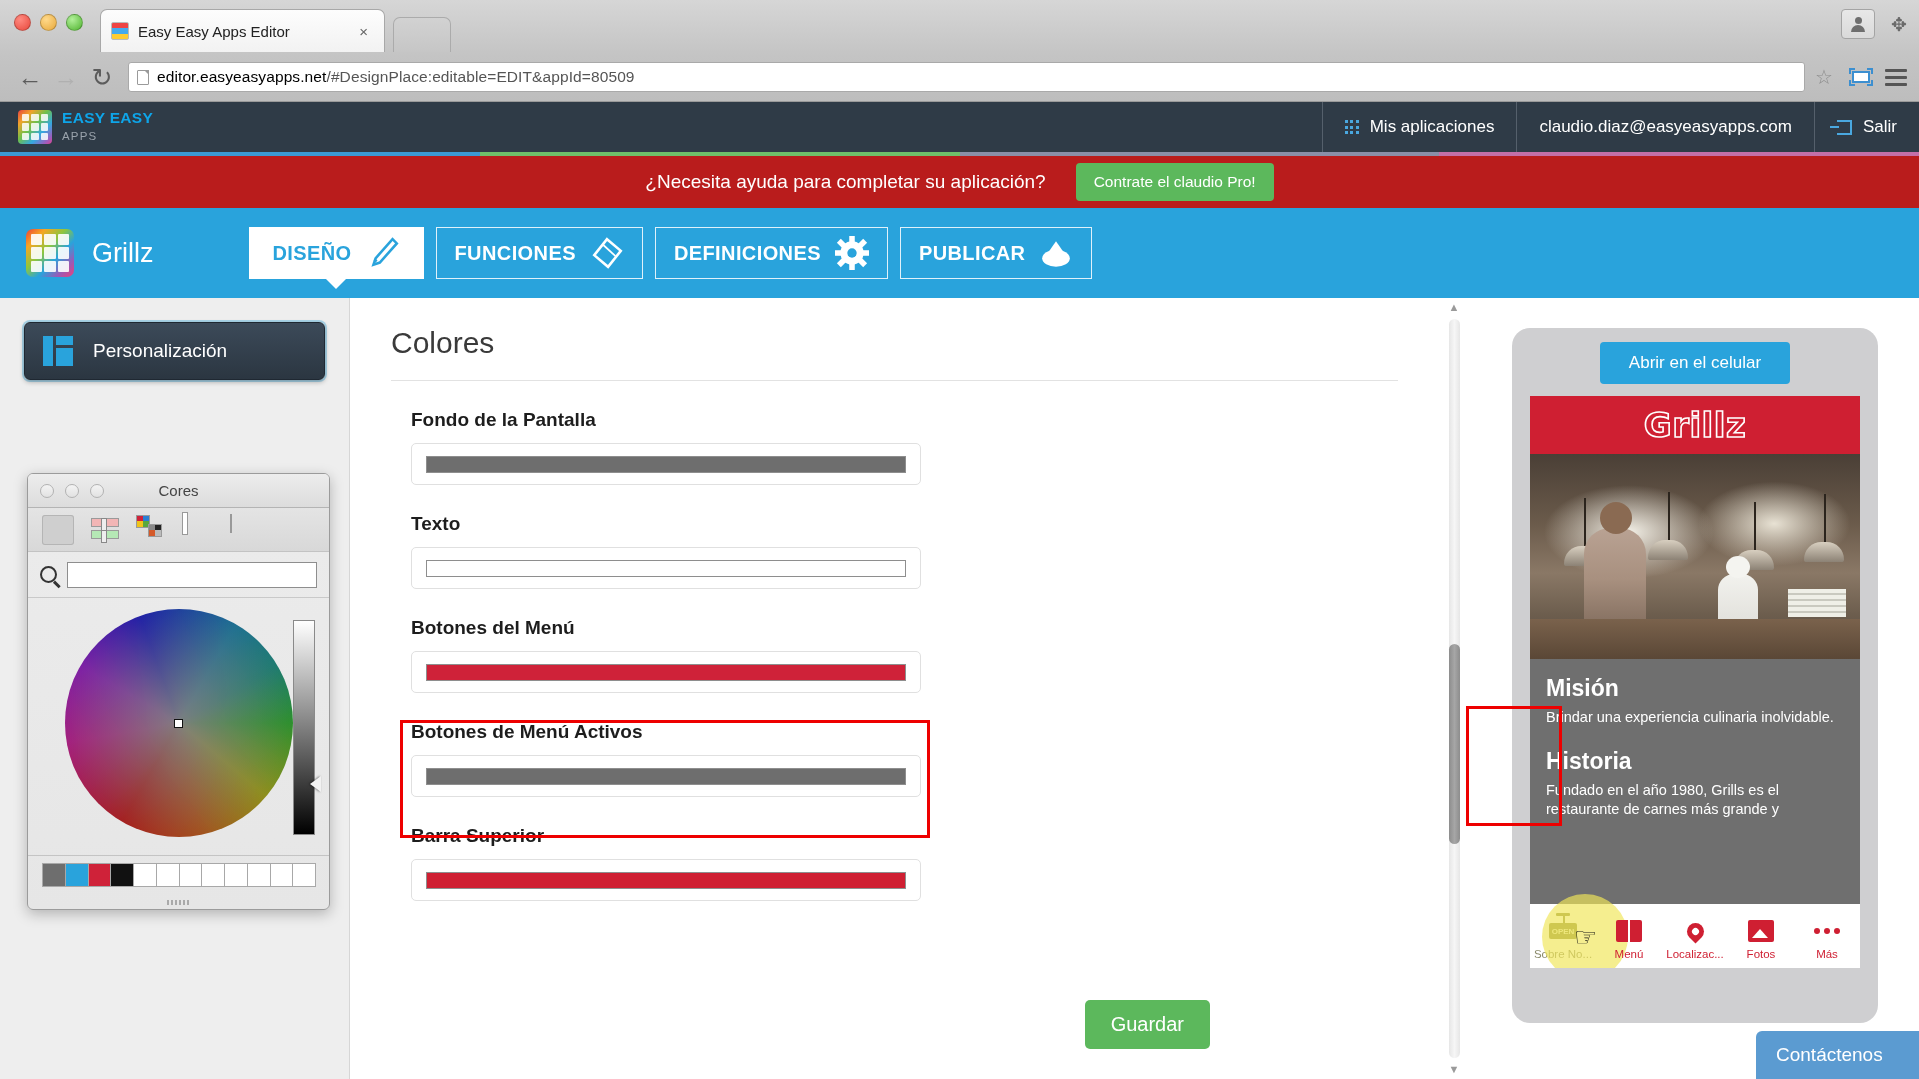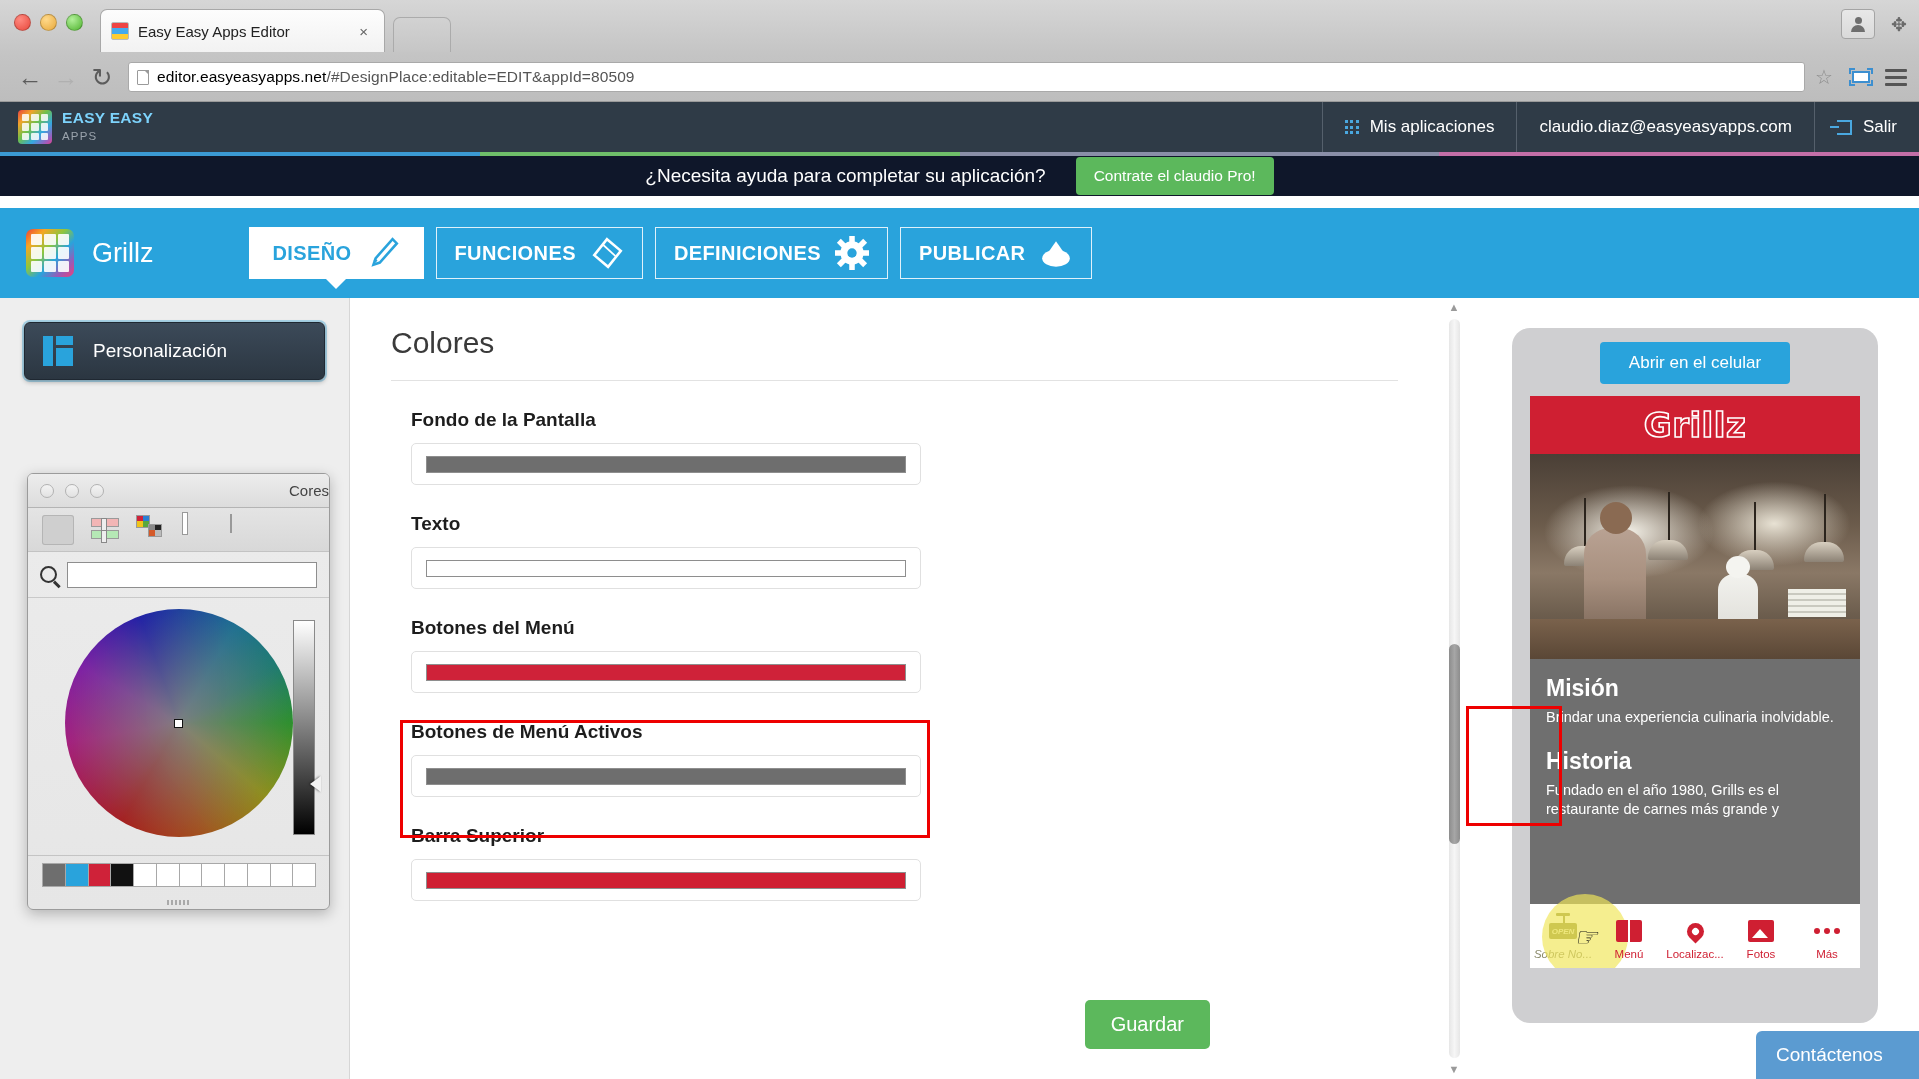--- a/index.html
+++ b/index.html
@@ -114,21 +114,21 @@
   }
   .brand { display: flex; align-items: center; margin-left: 18px; }
   .brand-mark {
     width: 34px; height: 34px; border-radius: 4px; position: relative;
     background: linear-gradient(135deg,#e8413f 0%, #f0a32c 22%, #6fc04a 45%, #34a8e0 68%, #9b5fc0 88%, #e0438f 100%);
     display: grid; grid-template-columns: repeat(3,1fr); grid-template-rows: repeat(3,1fr);
     gap: 2px; padding: 4px;
   }
   .brand-mark i { background: rgba(255,255,255,.85); border-radius: 1px; }
   .brand-text { margin-left: 10px; line-height: 1.05; }
-  .brand-line1 { color: #7dd3fc; font-size: 15.5px; font-weight: bold; letter-spacing: .3px; }
+  .brand-line1 { color: #0ea5e9; font-size: 15.5px; font-weight: bold; letter-spacing: .3px; }
   .brand-line2 { color: #9aa3ac; font-size: 11.5px; letter-spacing: 1.2px; }
 
   .header-right {
     margin-left: auto; display: flex; align-items: stretch; height: 100%;
   }
   .hdr-cell {
     display: flex; align-items: center; gap: 11px; padding: 0 22px;
     color: #fff; font-size: 17px; border-left: 1px solid #55606c;
   }
   .grid-icon { display: grid; grid-template-columns: repeat(3,3px); gap: 2.5px; }
@@ -141,22 +141,22 @@
     content: ""; position: absolute; left: -7px; top: 4.5px;
     width: 9px; height: 2px; background: #4aa8e0;
   }
 
   
   .stripe { position: absolute; left: 0; top: 152px; width: 1919px; height: 4px; display: flex; }
   .stripe i { display: block; height: 100%; }
 
   
   .pro-banner {
-    position: absolute; left: 0; top: 156px; width: 1919px; height: 40px;
-    background: #0f172a; display: flex; align-items: center; justify-content: center; gap: 30px;
+    position: absolute; left: 0; top: 156px; width: 1919px; height: 52px;
+    background: #b91c1c; display: flex; align-items: center; justify-content: center; gap: 30px;
   }
   .pro-text { color: #fff; font-size: 19px; }
   .pro-btn {
     background: #5cb85c; color: #fff; font-size: 15.5px;
     padding: 10px 18px; border-radius: 4px; border: none;
   }
 
   
   .blue-nav {
     position: absolute; left: 0; top: 208px; width: 1919px; height: 90px;
@@ -221,21 +221,21 @@
     height: 34px; background: linear-gradient(180deg,#ededed,#dcdcdc);
     border-bottom: 1px solid #b4b4b4;
     display: flex; align-items: center; padding: 0 12px; position: relative;
   }
   .picker-dots { display: flex; gap: 11px; }
   .picker-dots i {
     width: 14px; height: 14px; border-radius: 50%;
     border: 1px solid #b2b2b2; background: linear-gradient(180deg,#f4f4f4,#e2e2e2);
   }
   .picker-title-text {
-    position: absolute; left: 0; right: 0; text-align: right;
+    position: absolute; left: 0; right: 0; text-align: center;
     font-size: 15px; color: #444;
   }
   .picker-toolbar {
     height: 44px; border-bottom: 1px solid #c3c3c3;
     background: linear-gradient(180deg,#e4e4e4,#d8d8d8);
     display: flex; align-items: center; gap: 15px; padding: 0 14px;
   }
   .pk-ico { width: 32px; height: 30px; border-radius: 3px; position: relative; }
   .pk-ico.sel { background: #cfcfcf; box-shadow: inset 0 0 0 1px #b5b5b5; }
   .pk-wheel {
@@ -442,21 +442,21 @@
   .app-p { font-size: 14.5px; line-height: 1.35; margin-bottom: 20px; }
 
   .tabbar {
     position: absolute; left: 0; right: 0; bottom: 0; height: 64px; background: #fff;
     display: flex; align-items: center;
   }
   .tabitem {
     flex: 1; display: flex; flex-direction: column; align-items: center; gap: 4px;
     font-size: 11.5px; color: #cf1f32; position: relative; padding-top: 6px;
   }
-  .tabitem.active { color: #8a8a6a; font-style: italic; }
+  .tabitem.active { color: #8a8a6a; }
   .tab-glyph { height: 26px; display: flex; align-items: center; justify-content: center; }
   .sign {
     width: 28px; height: 16px; background: #8a8a3c; border-radius: 2px;
     color: #e8e8c0; font-size: 8px; display: flex; align-items: center; justify-content: center;
     position: relative; font-weight: bold;
   }
   .sign::before {
     content: ""; position: absolute; left: 50%; top: -7px; width: 1.5px; height: 7px; background: #8a8a3c;
   }
   .sign::after {

